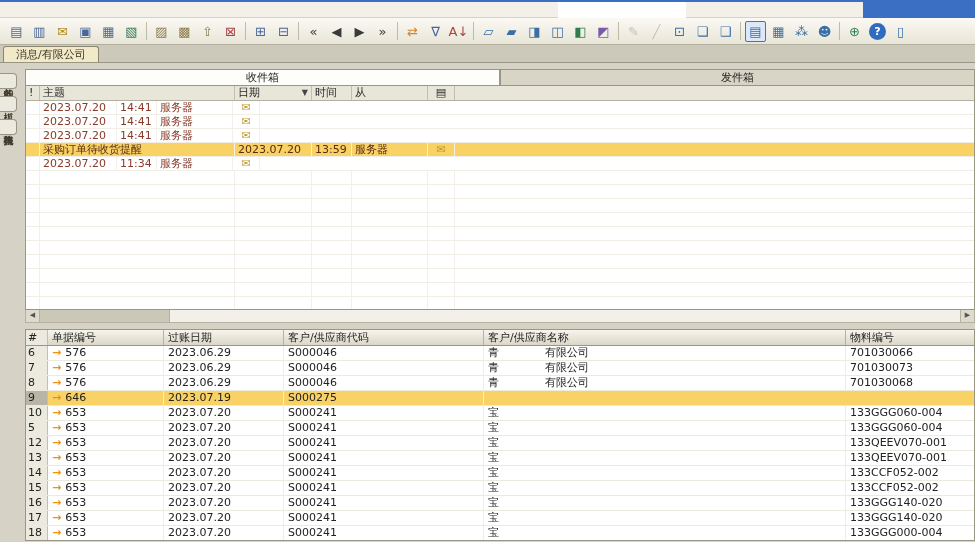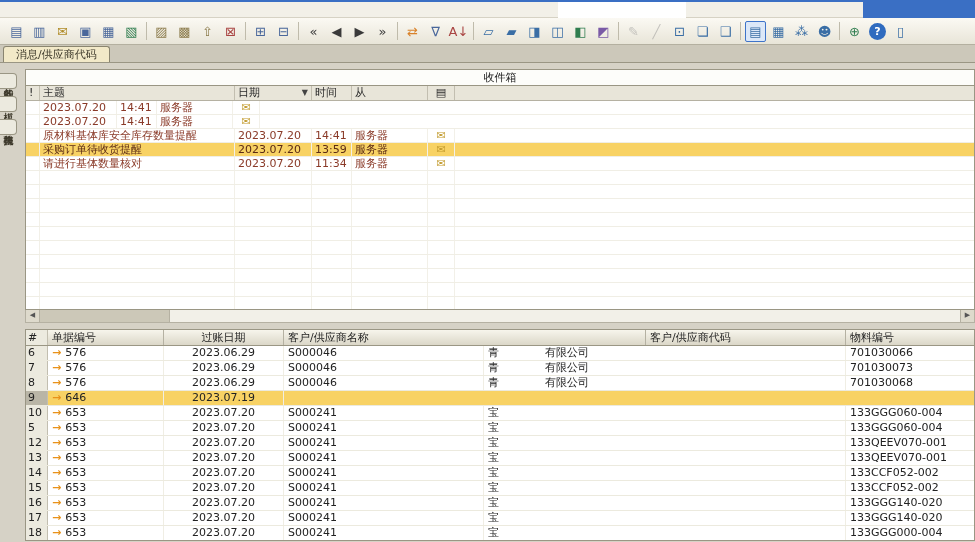--- a/index.html
+++ b/index.html
@@ -63,21 +63,21 @@
   .grid { background:#fff; border:1px solid #9a9684; height:212px; overflow:hidden; }
   .ghead { display:flex; height:16px; background:linear-gradient(#f7f5ec,#dbd7c8);
     border-bottom:1px solid #9a9684; color:#1f1f1f; }
   .ghead .cell { border-right:1px solid #b5b1a2; padding:0 4px; line-height:15px; }
   .grow { display:flex; height:15px; line-height:14px; border-bottom:1px solid #ecead f; }
   .grow { border-bottom:1px solid #eceade; }
   .grow .cell { border-right:1px solid #f0eee4; padding:0 4px; overflow:hidden; white-space:nowrap; }
   .grow.sel { background:#f8d264; }
   .g-num { width:22px; background:#eceadf; border-right:1px solid #c2beb0 !important; color:#222; padding:0 2px !important; }
   .grow.sel .g-num { background:#b9b5a6; }
-  .g-doc { width:116px; } .g-date { width:120px;text-align:center; } .g-code { width:200px; }
+  .g-doc { width:116px; } .g-date { width:120px; } .g-code { width:200px; }
   .g-name { width:362px; } .g-mat { flex:1; border-right:none !important; }
   .arrow { color:#e8921a; font-weight:bold; margin-right:4px; }
   .redact { display:inline-block; height:11px; background:#ffffff; vertical-align:-2px; }
 </style>
 </head>
 <body>
 
 <div class="top-strip"></div>
 
 <div class="menubar">
@@ -129,34 +129,35 @@
       <span class="tb-btn" style="color: rgb(58, 110, 165);">⁂</span>
       <span class="tb-btn" style="color: rgb(58, 110, 165);">☻</span>
       <span class="tb-sep"></span>
       <span class="tb-btn" style="color: rgb(47, 125, 79);">⊕</span>
       <span class="tb-btn round" style="color: rgb(255, 255, 255); background: rgb(47, 107, 191);">?</span>
       <span class="tb-btn" style="color: rgb(58, 110, 165);">▯</span>
     </span>
 </div>
 
 <div class="tabstrip">
-  <div class="doc-tab">消息/供应商代码</div>
+  <div class="doc-tab">消息/有限公司</div>
 </div>
 
 <div class="main">
   <div class="sidebar">
       <div class="side-tab">我的任务</div>
       <div class="side-tab">模板</div>
       <div class="side-tab">拖拽与关联</div>
     </div>
 
   <div class="content">
 
     <div class="mail-tabs">
       <div class="mail-tab active">收件箱</div>
+      <div class="mail-tab">发件箱</div>
     </div>
 
     <div class="inbox">
       <div class="ihead">
         <span class="cell c-alert">!</span>
         <span class="cell c-subj">主题</span>
         <span class="cell c-date"><span>日期</span><span class="sort">▼</span></span>
         <span class="cell c-time">时间</span>
         <span class="cell c-from">从</span>
         <span class="cell c-ico">▤</span>
@@ -174,39 +175,37 @@
           <div class="irow">
             <span class="cell c-alert"></span>
             <span class="cell c-date">2023.07.20</span>
             <span class="cell c-time">14:41</span>
             <span class="cell c-from">服务器</span>
             <span class="cell c-ico"><span class="env">✉</span></span>
             <span class="cell c-fill"></span>
           </div>
           <div class="irow">
             <span class="cell c-alert"></span>
-            <span class="cell c-subj">原材料基体库安全库存数量提醒</span>
             <span class="cell c-date">2023.07.20</span>
             <span class="cell c-time">14:41</span>
             <span class="cell c-from">服务器</span>
             <span class="cell c-ico"><span class="env">✉</span></span>
             <span class="cell c-fill"></span>
           </div>
           <div class="irow sel">
             <span class="cell c-alert"></span>
             <span class="cell c-subj">采购订单待收货提醒</span>
             <span class="cell c-date">2023.07.20</span>
             <span class="cell c-time">13:59</span>
             <span class="cell c-from">服务器</span>
             <span class="cell c-ico"><span class="env">✉</span></span>
             <span class="cell c-fill"></span>
           </div>
           <div class="irow">
             <span class="cell c-alert"></span>
-            <span class="cell c-subj">请进行基体数量核对</span>
             <span class="cell c-date">2023.07.20</span>
             <span class="cell c-time">11:34</span>
             <span class="cell c-from">服务器</span>
             <span class="cell c-ico"><span class="env">✉</span></span>
             <span class="cell c-fill"></span>
           </div>
           <div class="irow">
             <span class="cell c-alert"></span>
             <span class="cell c-subj"></span>
             <span class="cell c-date"></span>
@@ -305,22 +304,22 @@
       <span class="hs-btn right">▶</span>
     </div>
 
     <div class="splitter"></div>
 
     <div class="grid">
       <div class="ghead">
         <span class="cell g-num">#</span>
         <span class="cell g-doc">单据编号</span>
         <span class="cell g-date">过账日期</span>
+        <span class="cell g-code">客户/供应商代码</span>
         <span class="cell g-name">客户/供应商名称</span>
-        <span class="cell g-code">客户/供应商代码</span>
         <span class="cell g-mat">物料编号</span>
       </div>
       <div>
           <div class="grow">
             <span class="cell g-num">6</span>
             <span class="cell g-doc"><span class="arrow">→</span>576</span>
             <span class="cell g-date">2023.06.29</span>
             <span class="cell g-code">S000046</span>
             <span class="cell g-name">青<span class="redact" style="width: 46px;"></span>有限公司</span>
             <span class="cell g-mat">701030066</span>
@@ -338,20 +337,21 @@
             <span class="cell g-doc"><span class="arrow">→</span>576</span>
             <span class="cell g-date">2023.06.29</span>
             <span class="cell g-code">S000046</span>
             <span class="cell g-name">青<span class="redact" style="width: 46px;"></span>有限公司</span>
             <span class="cell g-mat">701030068</span>
           </div>
           <div class="grow sel">
             <span class="cell g-num">9</span>
             <span class="cell g-doc"><span class="arrow">→</span>646</span>
             <span class="cell g-date">2023.07.19</span>
+            <span class="cell g-code">S000275</span>
             <span class="cell g-mat"></span>
           </div>
           <div class="grow">
             <span class="cell g-num">10</span>
             <span class="cell g-doc"><span class="arrow">→</span>653</span>
             <span class="cell g-date">2023.07.20</span>
             <span class="cell g-code">S000241</span>
             <span class="cell g-name">宝<span class="redact" style="width: 58px;"></span></span>
             <span class="cell g-mat">133GGG060-004</span>
           </div>

